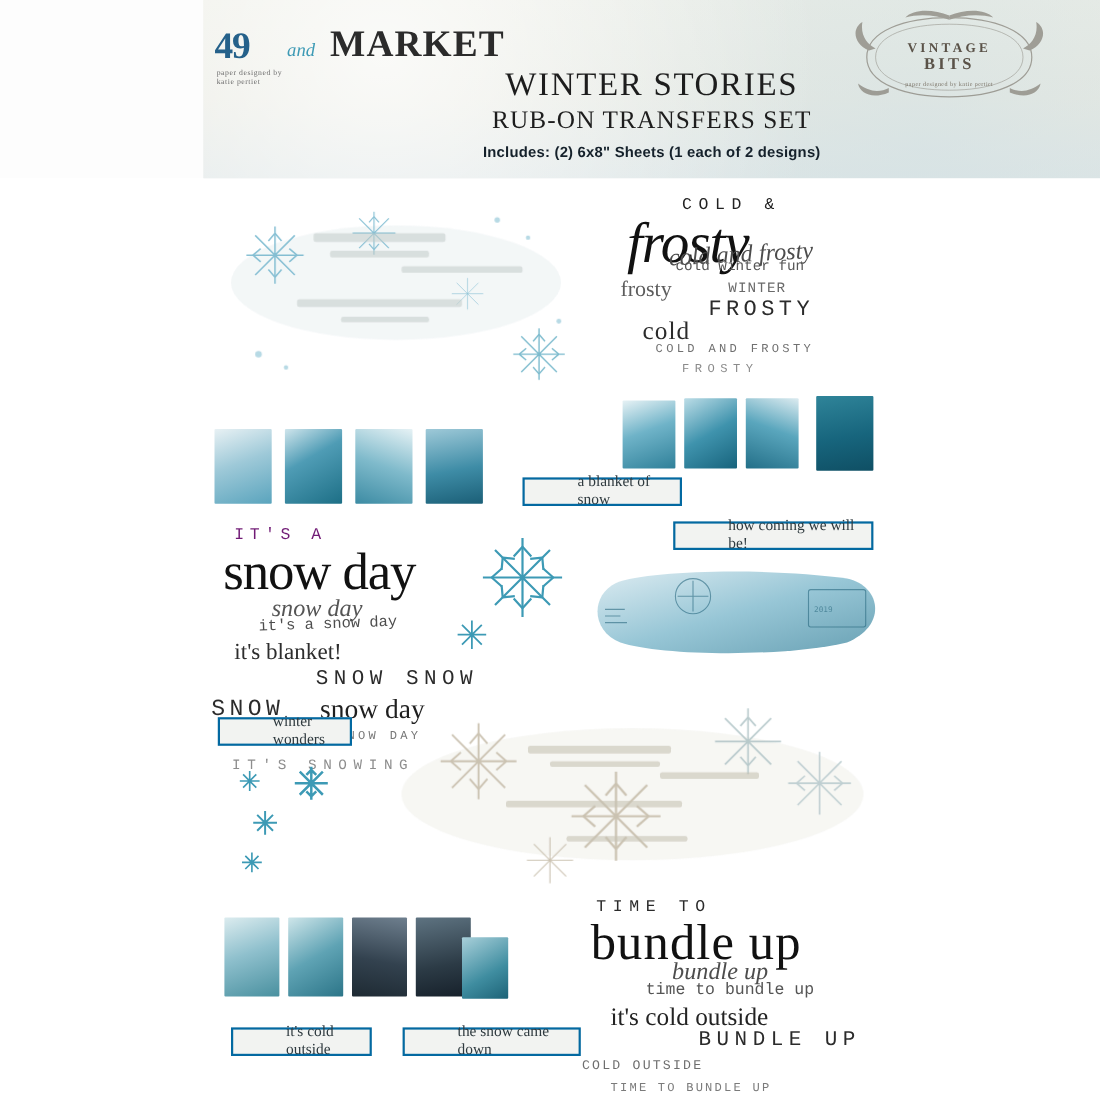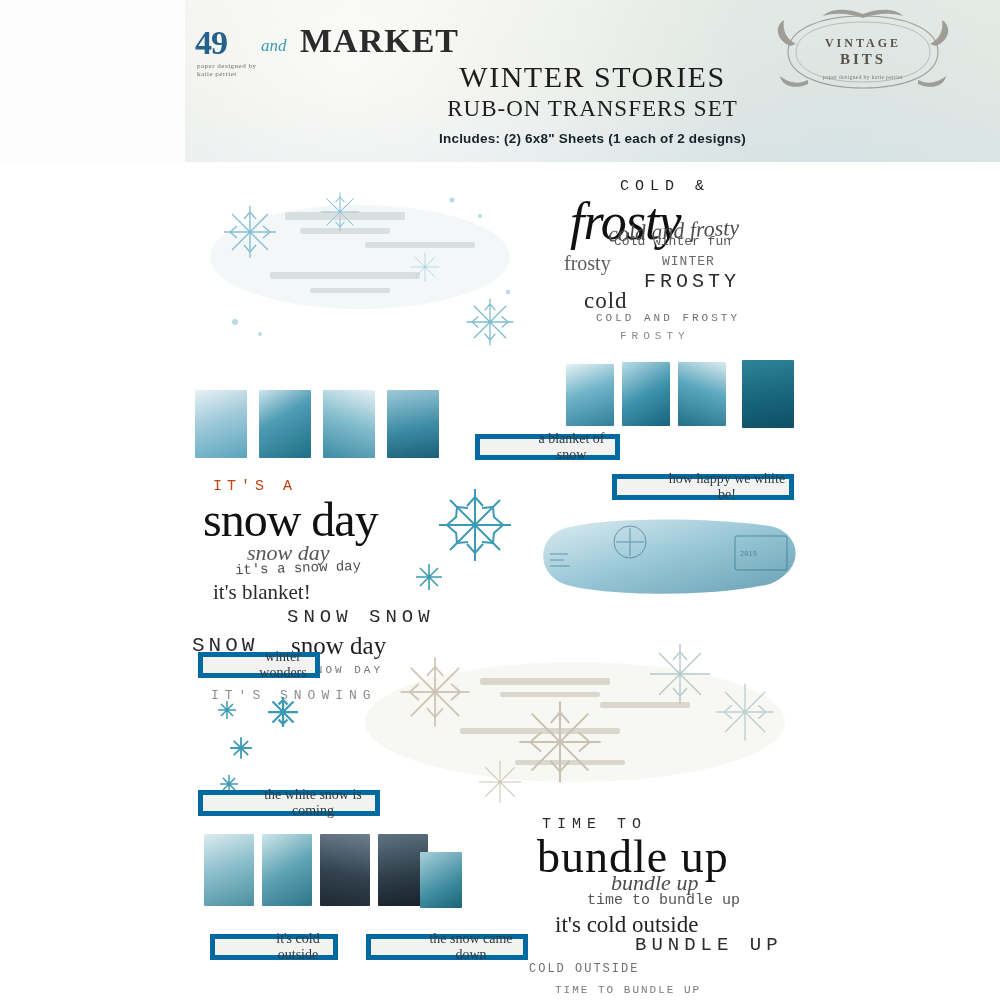--- a/index.html
+++ b/index.html
@@ -82,27 +82,27 @@
     font-size:23px;letter-spacing:1px;color:#1d1d1d;margin-top:2px;
     font-variant:small-caps;
   }
   .title .t3{
     font-family:"Liberation Sans", sans-serif;
     font-size:13.5px;font-weight:bold;color:#15212b;margin-top:9px;letter-spacing:.2px;
   }
 
   
   .sheet{
-    position:absolute;left:0;top:162px;width:1000px;height:838px;background:#ffffff;text-align:center;
+    position:absolute;left:0;top:162px;width:1000px;height:838px;background:#ffffff;
   }
 
   .wm{ 
     position:absolute;
     background:#f2f3f1;
-    border:5px solid #0369a1;
+    border:2px solid #0369a1;
     font-family:"Liberation Serif", serif;
     color:#2f3a3f;
     display:flex;align-items:center;justify-content:center;
     box-sizing:border-box;
     padding-left:48px;
   }
 
   
   .cluster{position:absolute;}
   .ln{position:absolute;white-space:nowrap;}
@@ -222,25 +222,25 @@
     <div class="swatch" style="left:566px;top:202px;width:48px;height:62px;background:linear-gradient(160deg,#e7f2f5 0%,#6fb3c8 45%,#2f8099 100%);"></div>
     <div class="swatch" style="left:622px;top:200px;width:48px;height:64px;background:linear-gradient(150deg,#bcdde7 0%,#3f93ad 50%,#17637c 100%);"></div>
     <div class="swatch" style="left:678px;top:200px;width:48px;height:64px;background:linear-gradient(200deg,#dcebf0 0%,#5aa6bd 45%,#236f88 100%);"></div>
     <div class="swatch" style="left:742px;top:198px;width:52px;height:68px;background:linear-gradient(170deg,#2f8499 0%,#17657d 55%,#0f4f64 100%);"></div>
 
     <div class="wm" style="left:475px;top:272px;width:145px;height:26px;font-size:14px;">
       <span>a blanket of snow</span>
     </div>
 
     <div class="wm" style="left:612px;top:312px;width:182px;height:26px;font-size:14px;">
-      <span>how happy we white be!</span>
+      <span>how coming we will be!</span>
     </div>
 
     <div class="cluster" style="left:195px;top:310px;width:330px;height:180px;">
-      <div class="ln f-type" style="left:18px;top:6px;font-size:15px;letter-spacing:5px;color:#c2410c;">IT'S A</div>
+      <div class="ln f-type" style="left:18px;top:6px;font-size:15px;letter-spacing:5px;color:#701a75;">IT'S A</div>
       <div class="ln f-serif" style="left:8px;top:20px;font-size:48px;color:#111;letter-spacing:-1px;">snow day</div>
       <div class="ln f-serif" style="left:52px;top:68px;font-size:22px;font-style:italic;color:#555;">snow day</div>
       <div class="ln f-type" style="left:40px;top:88px;font-size:14px;color:#4d4d4d;transform:rotate(-2deg);">it's a snow day</div>
       <div class="ln f-serif" style="left:18px;top:108px;font-size:21px;color:#2d2d2d;">it's blanket!</div>
       <div class="ln f-type" style="left:92px;top:134px;font-size:19px;letter-spacing:5px;color:#2b2b2b;">SNOW SNOW</div>
       <div class="ln f-type" style="left:-3px;top:162px;font-size:21px;letter-spacing:4px;color:#2b2b2b;">SNOW</div>
       <div class="ln f-serif" style="left:96px;top:160px;font-size:25px;color:#1f1f1f;">snow day</div>
       <div class="ln f-type" style="left:44px;top:192px;font-size:11px;letter-spacing:3px;color:#777;">IT'S A SNOW DAY</div>
       <div class="ln f-type" style="left:16px;top:216px;font-size:13px;letter-spacing:6px;color:#8d8d8d;">IT'S SNOWING</div>
     </div>
@@ -326,23 +326,20 @@
         <g fill="#bdb7a6" opacity=".6">
           <rect x="130" y="46" width="130" height="7" rx="2"></rect>
           <rect x="150" y="60" width="100" height="5" rx="2"></rect>
           <rect x="110" y="96" width="160" height="6" rx="2"></rect>
           <rect x="165" y="128" width="110" height="5" rx="2"></rect>
           <rect x="250" y="70" width="90" height="6" rx="2"></rect>
         </g>
       </g>
     </svg>
 
-    <div class="wm" style="left:198px;top:628px;width:182px;height:26px;font-size:14px;">
-      <span>the white snow is coming</span>
-    </div>
 
     <div class="cluster" style="left:525px;top:650px;width:340px;height:170px;">
       <div class="ln f-type" style="left:17px;top:4px;font-size:15px;letter-spacing:6px;color:#2b2b2b;">TIME TO</div>
       <div class="ln f-serif" style="left:12px;top:18px;font-size:46px;letter-spacing:1px;color:#111;">bundle up</div>
       <div class="ln f-serif" style="left:86px;top:58px;font-size:22px;font-style:italic;color:#4d4d4d;">bundle up</div>
       <div class="ln f-type" style="left:62px;top:80px;font-size:15px;color:#555;">time to bundle up</div>
       <div class="ln f-serif" style="left:30px;top:100px;font-size:23px;color:#232323;">it's cold outside</div>
       <div class="ln f-type" style="left:110px;top:122px;font-size:19px;letter-spacing:5px;color:#2b2b2b;">BUNDLE UP</div>
       <div class="ln f-type" style="left:4px;top:150px;font-size:12px;letter-spacing:2px;color:#6e6e6e;">COLD OUTSIDE</div>
       <div class="ln f-type" style="left:30px;top:172px;font-size:11px;letter-spacing:2px;color:#7b7b7b;">TIME TO BUNDLE UP</div>

